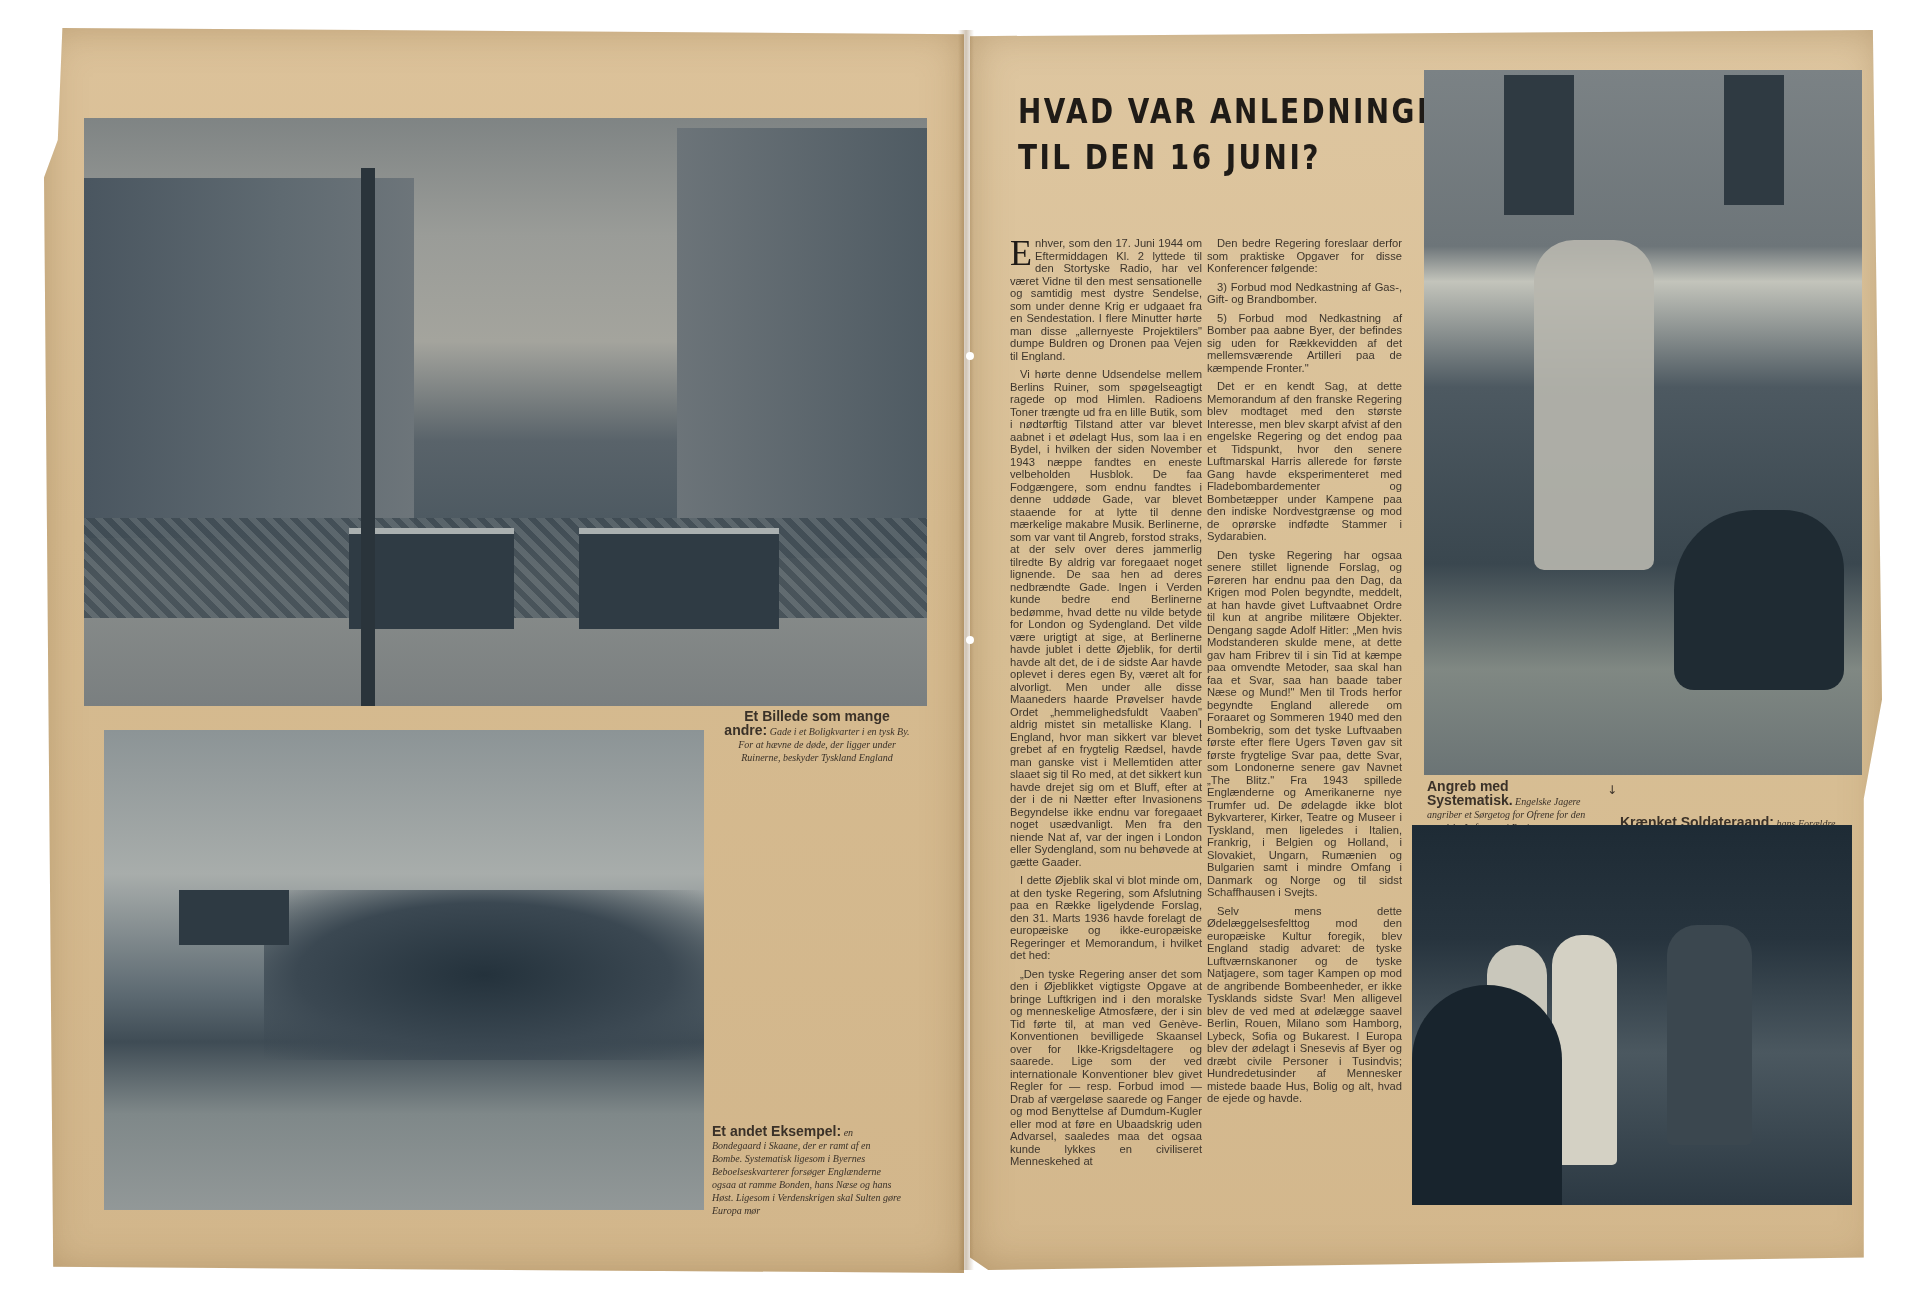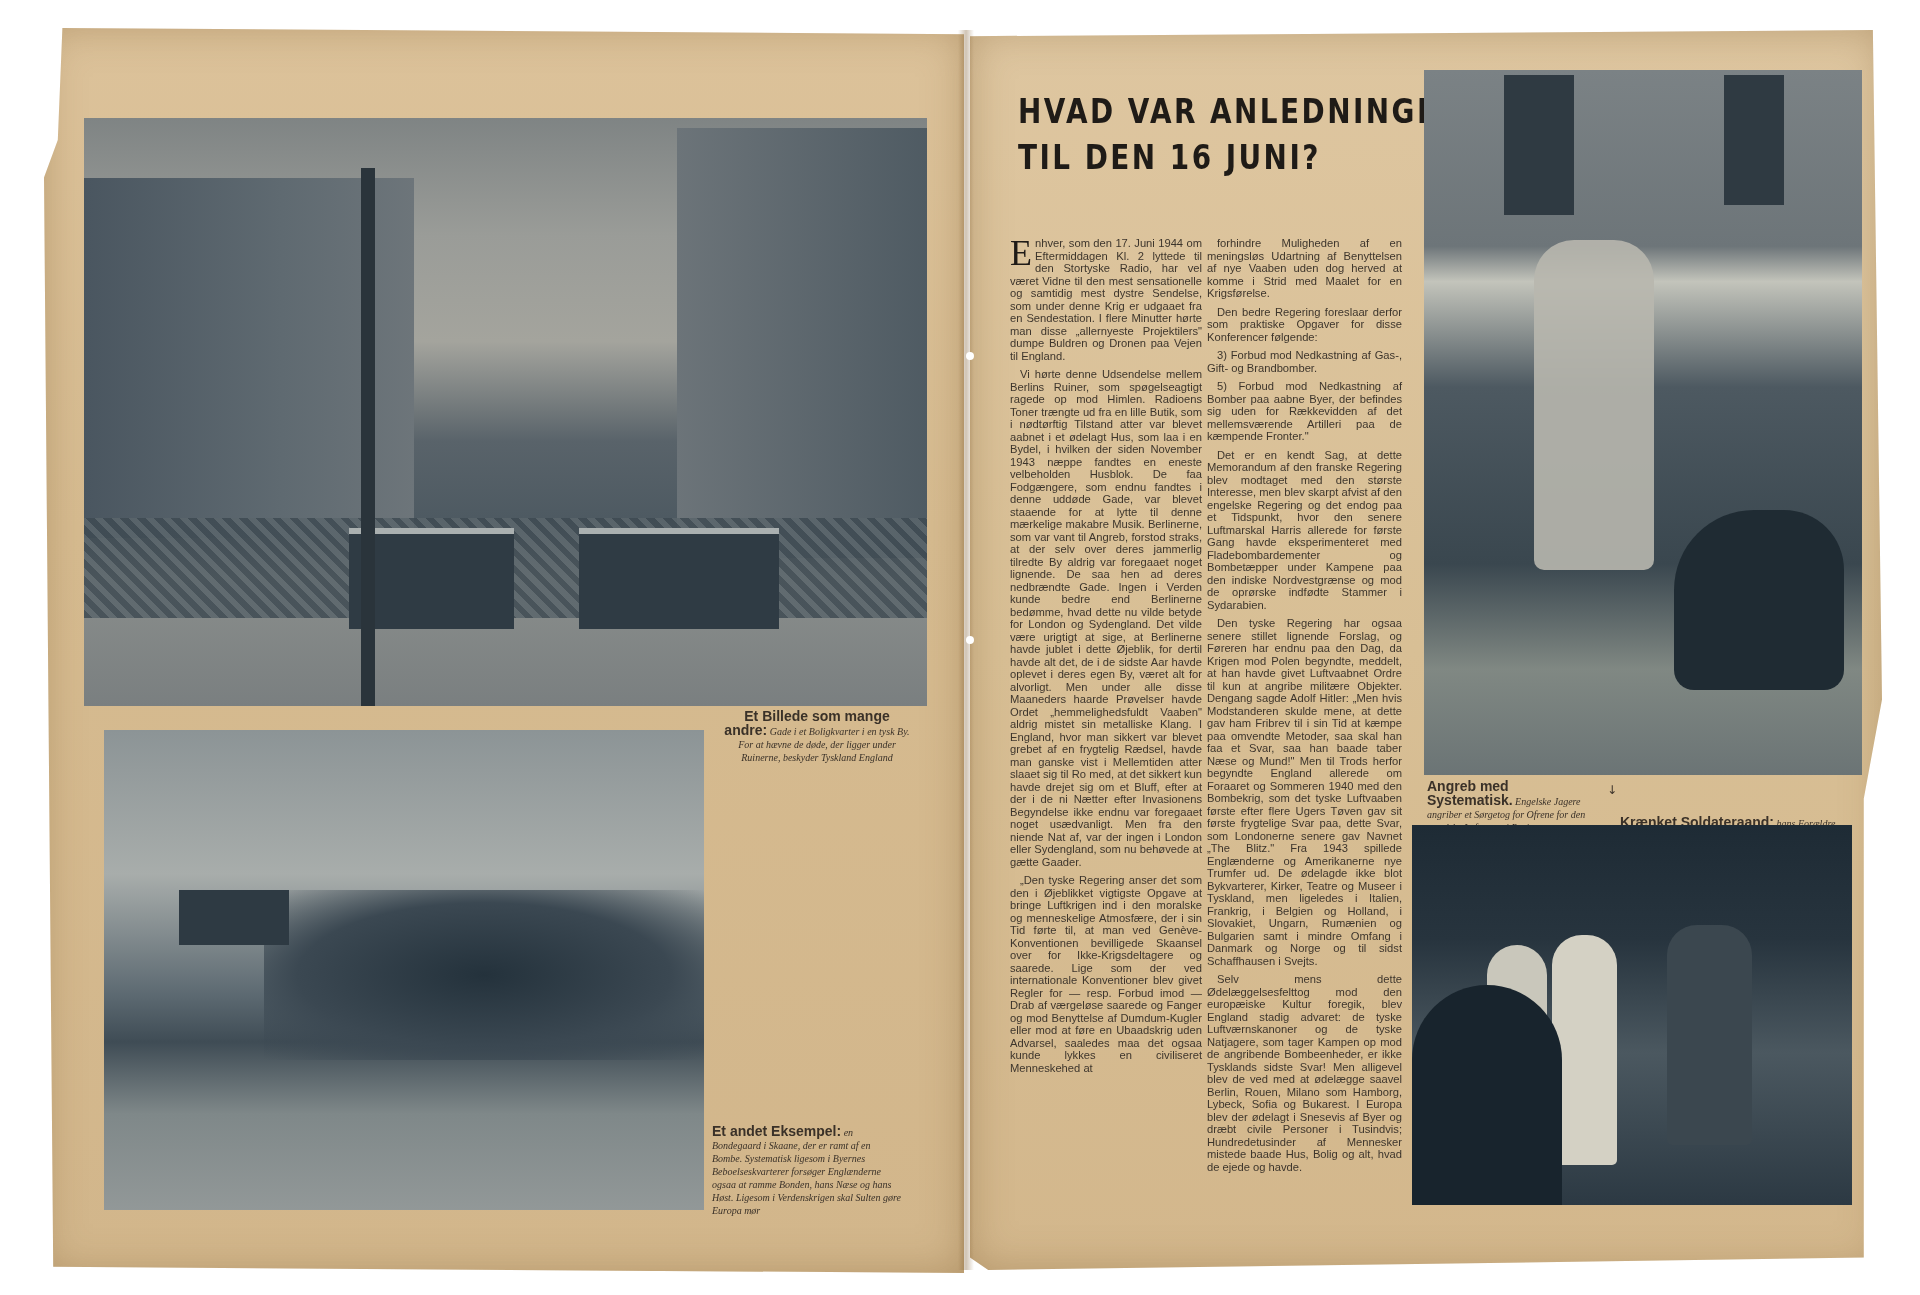--- a/index.html
+++ b/index.html
@@ -82,25 +82,25 @@
 </div>
 
 <div class="headline">
   <div>HVAD VAR ANLEDNINGEN</div>
   <div>TIL DEN 16 JUNI?</div>
 </div>
 
 <div class="col col1">
   <p><span class="dropcap">E</span><span>nhver, som den 17. Juni 1944 om Eftermiddagen Kl. 2 lyttede til den Stortyske Radio, har vel været Vidne til den mest sensationelle og samtidig mest dystre Sendelse, som under denne Krig er udgaaet fra en Sendestation. I flere Minutter hørte man disse „allernyeste Projektilers" dumpe Buldren og Dronen paa Vejen til England.</span></p>
   <p>Vi hørte denne Udsendelse mellem Berlins Ruiner, som spøgelseagtigt ragede op mod Himlen. Radioens Toner trængte ud fra en lille Butik, som i nødtørftig Tilstand atter var blevet aabnet i et ødelagt Hus, som laa i en Bydel, i hvilken der siden November 1943 næppe fandtes en eneste velbeholden Husblok. De faa Fodgængere, som endnu fandtes i denne uddøde Gade, var blevet staaende for at lytte til denne mærkelige makabre Musik. Berlinerne, som var vant til Angreb, forstod straks, at der selv over deres jammerlig tilredte By aldrig var foregaaet noget lignende. De saa hen ad deres nedbrændte Gade. Ingen i Verden kunde bedre end Berlinerne bedømme, hvad dette nu vilde betyde for London og Sydengland. Det vilde være urigtigt at sige, at Berlinerne havde jublet i dette Øjeblik, for dertil havde alt det, de i de sidste Aar havde oplevet i deres egen By, været alt for alvorligt. Men under alle disse Maaneders haarde Prøvelser havde Ordet „hemmelighedsfuldt Vaaben" aldrig mistet sin metalliske Klang. I England, hvor man sikkert var blevet grebet af en frygtelig Rædsel, havde man ganske vist i Mellemtiden atter slaaet sig til Ro med, at det sikkert kun havde drejet sig om et Bluff, efter at der i de ni Nætter efter Invasionens Begyndelse ikke endnu var foregaaet noget usædvanligt. Men fra den niende Nat af, var der ingen i London eller Sydengland, som nu behøvede at gætte Gaader.</p>
+  <p>I dette Øjeblik skal vi blot minde om, at den tyske Regering, som Afslutning paa en Række ligelydende Forslag, den 31. Marts 1936 havde forelagt de europæiske og ikke-europæiske Regeringer et Memorandum, i hvilket det hed:</p>
   <p>„Den tyske Regering anser det som den i Øjeblikket vigtigste Opgave at bringe Luftkrigen ind i den moralske og menneskelige Atmosfære, der i sin Tid førte til, at man ved Genève-Konventionen bevilligede Skaansel over for Ikke-Krigsdeltagere og saarede. Lige som der ved internationale Konventioner blev givet Regler for — resp. Forbud imod — Drab af værgeløse saarede og Fanger og mod Benyttelse af Dumdum-Kugler eller mod at føre en Ubaadskrig uden Advarsel, saaledes maa det ogsaa kunde lykkes en civiliseret Menneskehed at</p>
 </div>
 
 <div class="col col2">
-  <p>forhindre Muligheden af en meningsløs Udartning af Benyttelsen af nye Vaaben uden dog herved at komme i Strid med Maalet for en Krigsførelse.</p>
   <p>Den bedre Regering foreslaar derfor som praktiske Opgaver for disse Konferencer følgende:</p>
   <p>3) Forbud mod Nedkastning af Gas-, Gift- og Brandbomber.</p>
   <p>5) Forbud mod Nedkastning af Bomber paa aabne Byer, der befindes sig uden for Rækkevidden af det mellemsværende Artilleri paa de kæmpende Fronter."</p>
   <p>Det er en kendt Sag, at dette Memorandum af den franske Regering blev modtaget med den største Interesse, men blev skarpt afvist af den engelske Regering og det endog paa et Tidspunkt, hvor den senere Luftmarskal Harris allerede for første Gang havde eksperimenteret med Fladebombardementer og Bombetæpper under Kampene paa den indiske Nordvestgrænse og mod de oprørske indfødte Stammer i Sydarabien.</p>
   <p>Den tyske Regering har ogsaa senere stillet lignende Forslag, og Føreren har endnu paa den Dag, da Krigen mod Polen begyndte, meddelt, at han havde givet Luftvaabnet Ordre til kun at angribe militære Objekter. Dengang sagde Adolf Hitler: „Men hvis Modstanderen skulde mene, at dette gav ham Fribrev til i sin Tid at kæmpe paa omvendte Metoder, saa skal han faa et Svar, saa han baade taber Næse og Mund!" Men til Trods herfor begyndte England allerede om Foraaret og Sommeren 1940 med den Bombekrig, som det tyske Luftvaaben første efter flere Ugers Tøven gav sit første frygtelige Svar paa, dette Svar, som Londonerne senere gav Navnet „The Blitz." Fra 1943 spillede Englænderne og Amerikanerne nye Trumfer ud. De ødelagde ikke blot Bykvarterer, Kirker, Teatre og Museer i Tyskland, men ligeledes i Italien, Frankrig, i Belgien og Holland, i Slovakiet, Ungarn, Rumænien og Bulgarien samt i mindre Omfang i Danmark og Norge og til sidst Schaffhausen i Svejts.</p>
   <p>Selv mens dette Ødelæggelsesfelttog mod den europæiske Kultur foregik, blev England stadig advaret: de tyske Luftværnskanoner og de tyske Natjagere, som tager Kampen op mod de angribende Bombeenheder, er ikke Tysklands sidste Svar! Men alligevel blev de ved med at ødelægge saavel Berlin, Rouen, Milano som Hamborg, Lybeck, Sofia og Bukarest. I Europa blev der ødelagt i Snesevis af Byer og dræbt civile Personer i Tusindvis; Hundredetusinder af Mennesker mistede baade Hus, Bolig og alt, hvad de ejede og havde.</p>
 </div>
 
 <div class="photo ph-riot">
   <div class="win1"></div>

